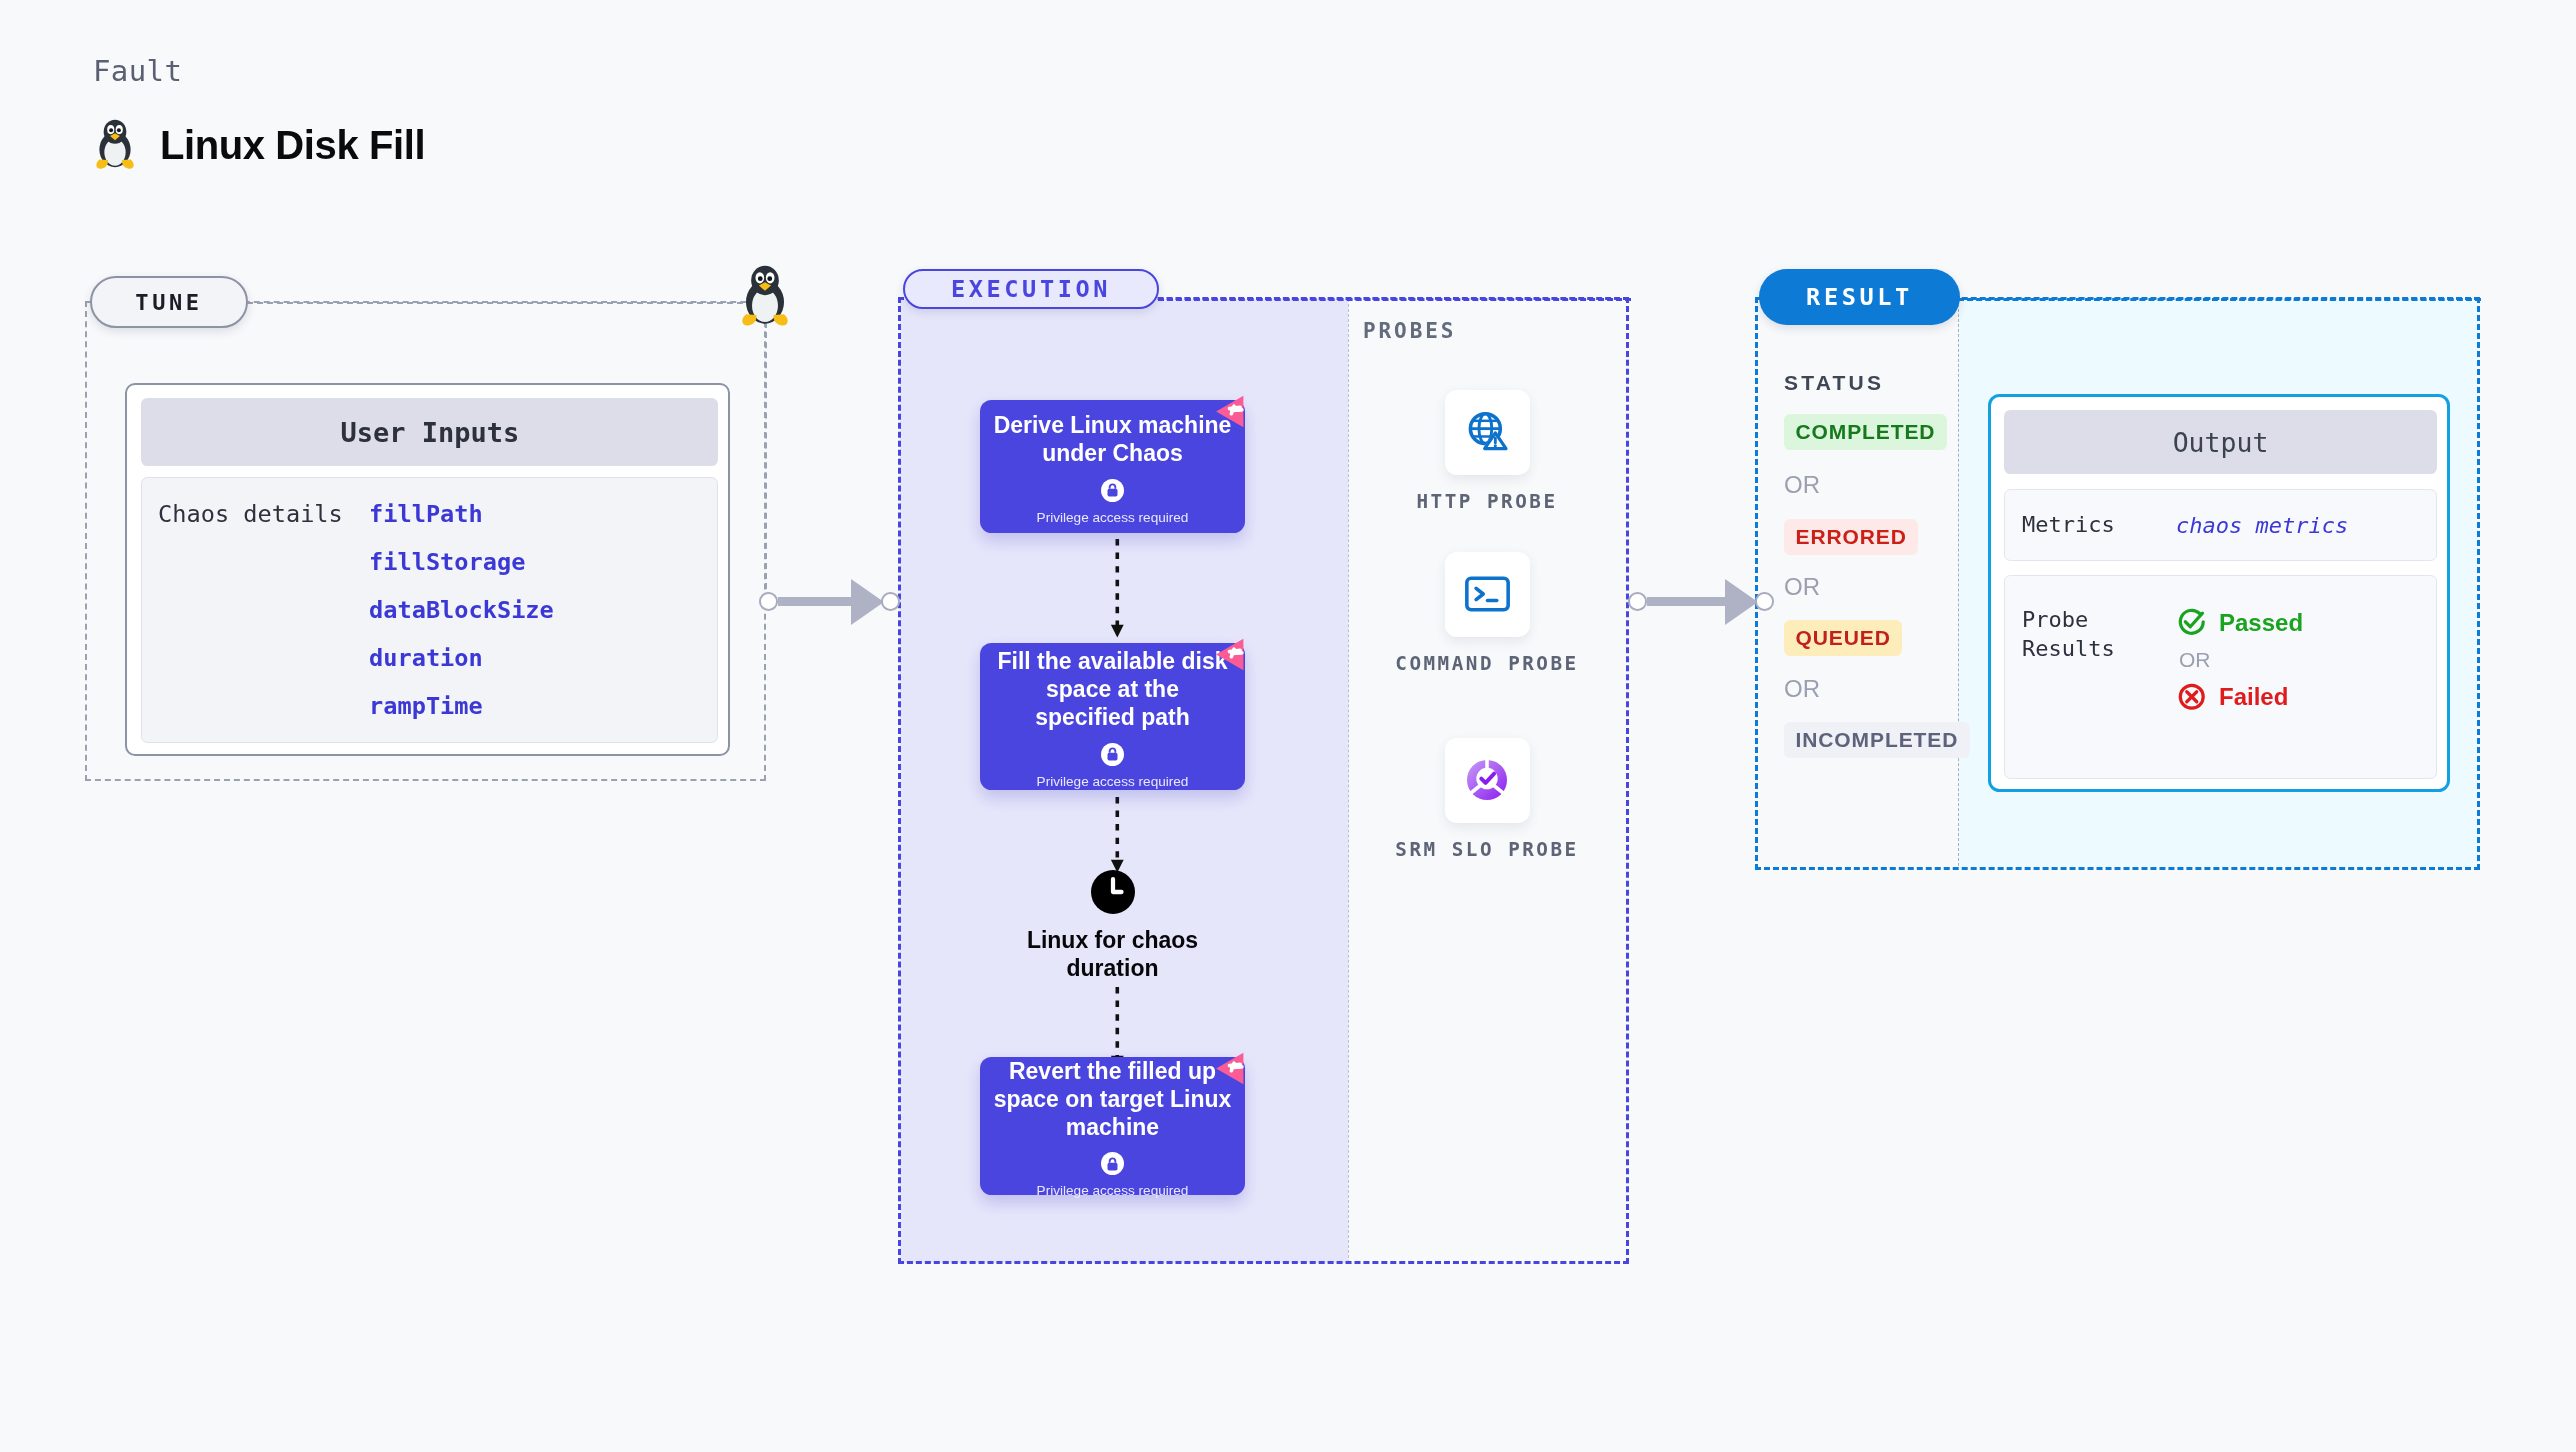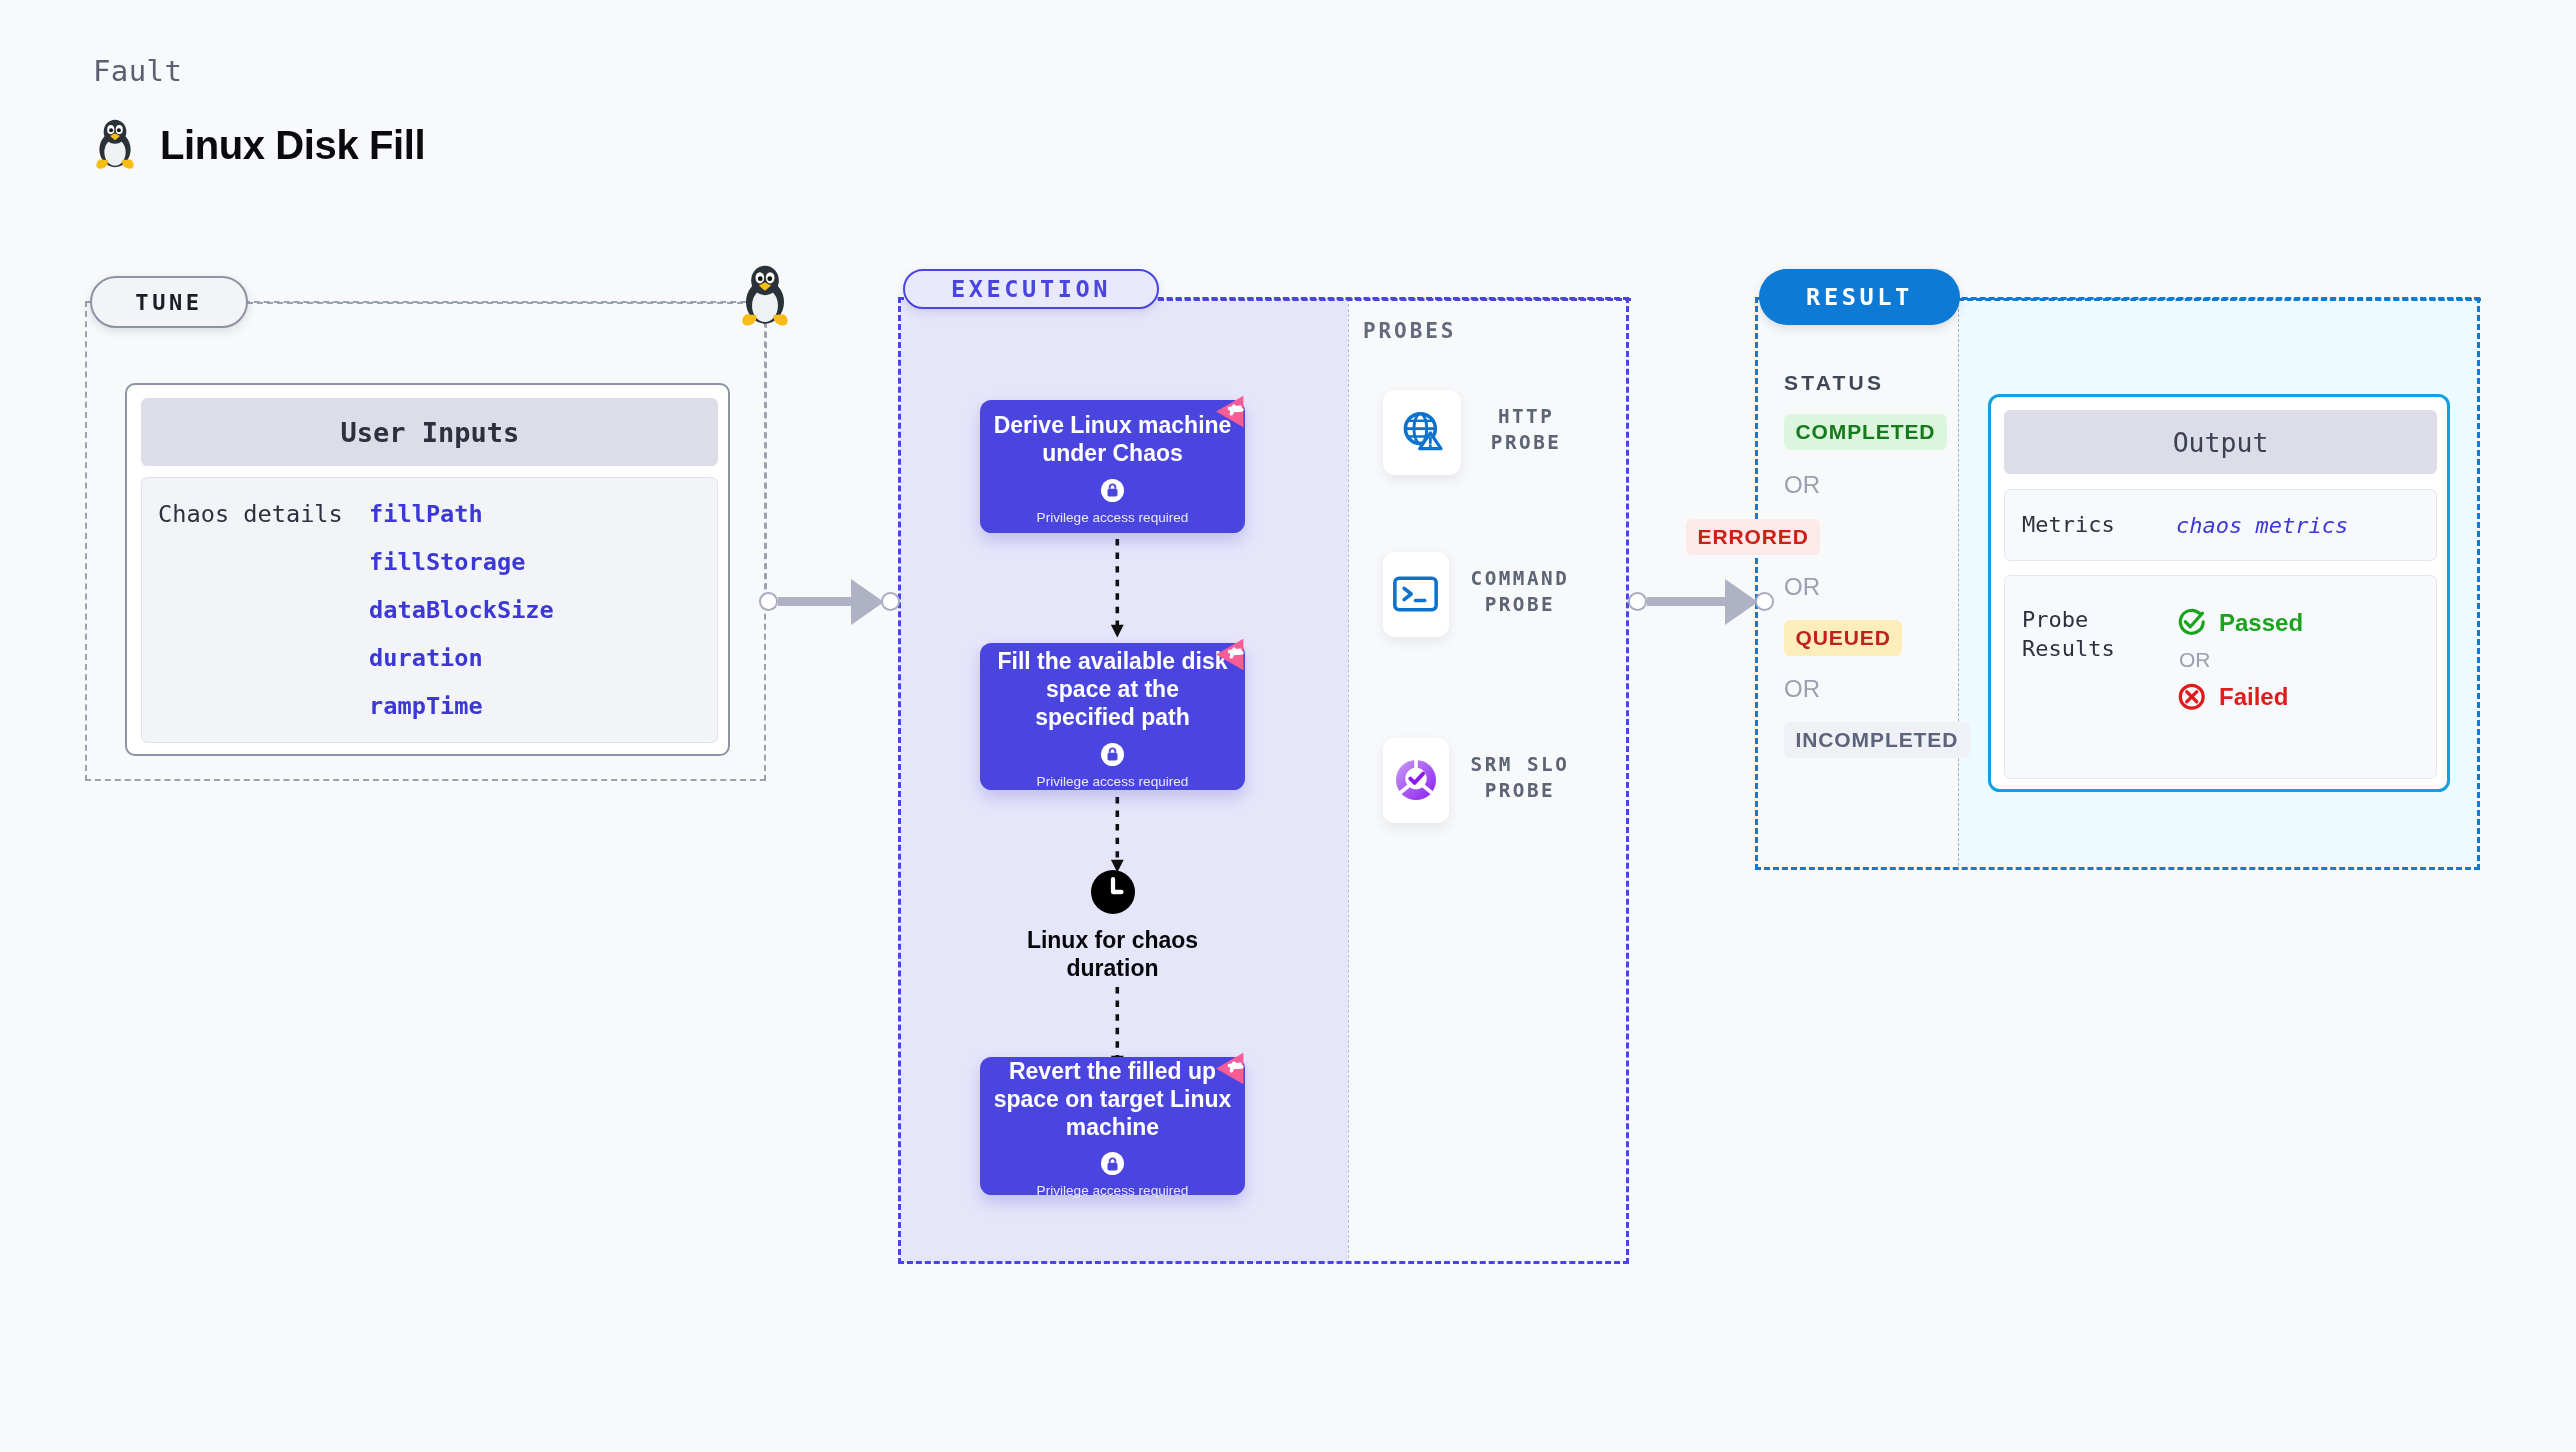--- a/index.html
+++ b/index.html
@@ -173,21 +173,21 @@
     margin-top: 10px; font-size: 23px; font-weight: bold; color: #07070a;
     text-align: center; line-height: 1.22;
   }
 
   
   #probes-title {
     position: absolute; left: 1363px; top: 319px;
     font-family: "DejaVu Sans Mono", monospace; font-size: 21px;
     color: #646b7c; letter-spacing: 2.9px; font-weight: bold; z-index: 3;
   }
-  .probe { position: absolute; width: 208px; display: flex; flex-direction: row; align-items: flex-start; z-index: 3; }
+  .probe { position: absolute; width: 208px; display: flex; flex-direction: column; align-items: center; z-index: 3; }
   .probe-tile {
     width: 85px; height: 85px; background: #ffffff; border-radius: 12px;
     box-shadow: 0 4.3px 11.5px rgba(40,50,80,0.09);
     display: flex; align-items: center; justify-content: center;
   }
   .probe-label {
     margin-top: 14.3px; font-family: "DejaVu Sans Mono", monospace; font-size: 19.3px;
     letter-spacing: 2.5px; color: #5d6476; font-weight: bold; text-align: center; line-height: 1.35;
   }
   #probe-1 { left: 1383px; top: 390px; }
@@ -203,21 +203,21 @@
     position: absolute; z-index: 3; border-radius: 6.4px;
     display: flex; align-items: center; justify-content: center;
     font-size: 21px; font-weight: bold; letter-spacing: 0.9px;
     padding: 0 11.5px; height: 36px;
   }
   .or-text {
     position: absolute; z-index: 3; font-size: 24px; color: #9aa0b0;
   }
   #sb-0 { left: 1784px; top: 414px; background: #dcf5dd; color: #167a1d; }
   #or-0 { left: 1784px; top: 471px; }
-  #sb-1 { left: 1686px; top: 519px; background: #fde9e7; color: #cb2018; }
+  #sb-1 { left: 1784px; top: 519px; background: #fde9e7; color: #cb2018; }
   #or-1 { left: 1784px; top: 573px; }
   #sb-2 { left: 1784px; top: 620px; background: #fdedba; color: #c0211c; }
   #or-2 { left: 1784px; top: 675px; }
   #sb-3 { left: 1784px; top: 722px; background: #f0f1f6; color: #5c637a; }
 
   
   #output-card {
     position: absolute; left: 1988px; top: 394px; width: 462px; height: 398px;
     background: #ffffff; border: 3.6px solid #12a0e0; border-radius: 11.5px; z-index: 4;
   }

